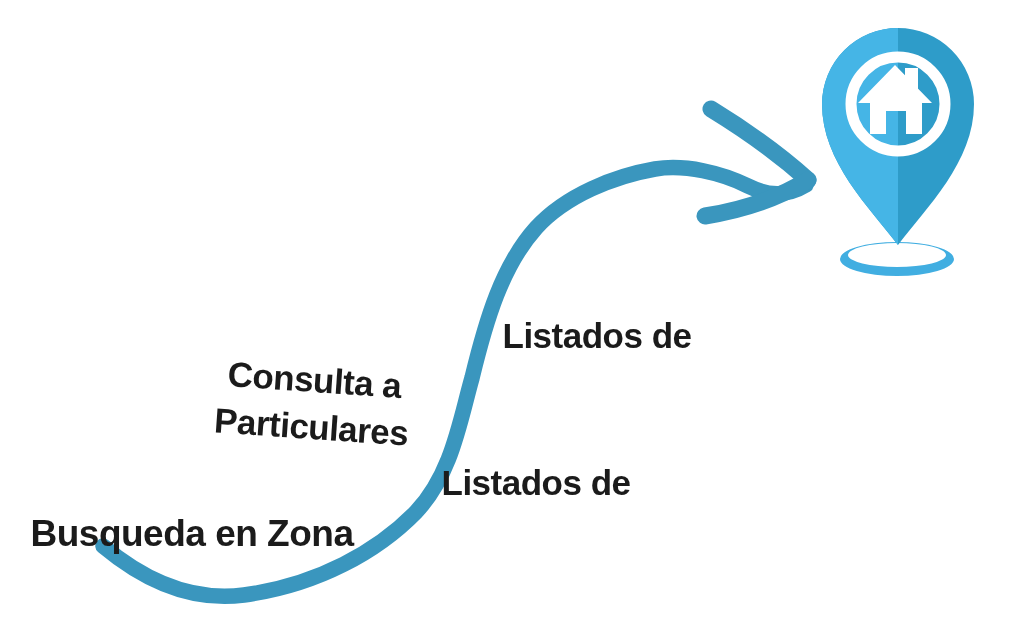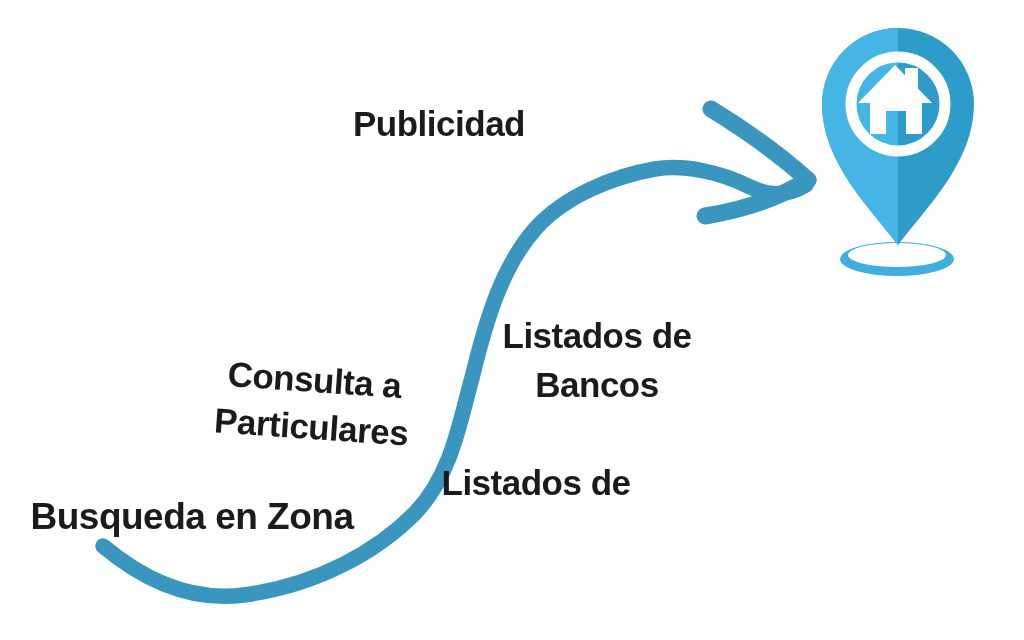--- a/index.html
+++ b/index.html
@@ -16,21 +16,21 @@
     z-index: 2;
     font-weight: 700;
     color: #1b1b1b;
     text-align: center;
     font-size: 35px;
     line-height: 47px;
     letter-spacing: -0.5px;
     width: 320px;
   }
   .step span { display: block; }
-  .step-zona       { left: 17px;  top: 496px; width: 350px; font-size: 37px; line-height: 42px; }
+  .step-zona       { left: 17px;  top: 513px; width: 350px; font-size: 37px; line-height: 42px; }
   .step-consulta   { left: 153px; top: 356px; transform: rotate(4deg); }
   .step-agencias   { left: 376px; top: 459px; line-height: 48px; }
   .step-bancos     { left: 437px; top: 311px; line-height: 49px; }
   .step-publicidad { left: 279px; top: 100px; }
 </style>
 </head>
 <body>
 
 <div class="stage">
 
@@ -75,20 +75,18 @@
     <span>Consulta a</span>
     <span>Particulares</span>
   </div>
 
   <div class="step step-agencias">
     <span>Listados de</span>
   </div>
 
   <div class="step step-bancos">
     <span>Listados de</span>
-    <span>Bancos</span>
   </div>
 
   <div class="step step-publicidad">
-    <span>Publicidad</span>
   </div>
 
 </div>
 
 </body></html>

